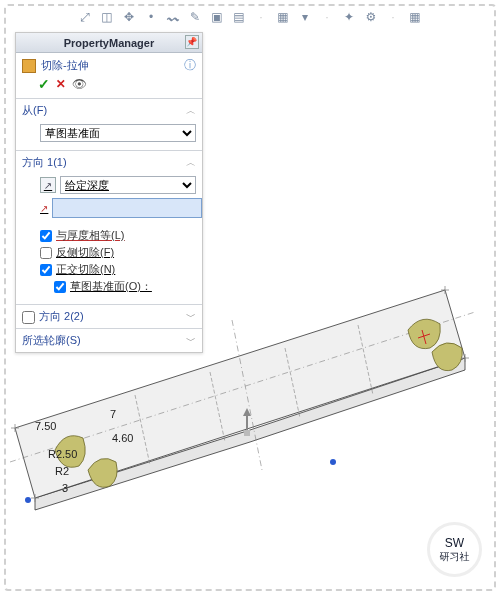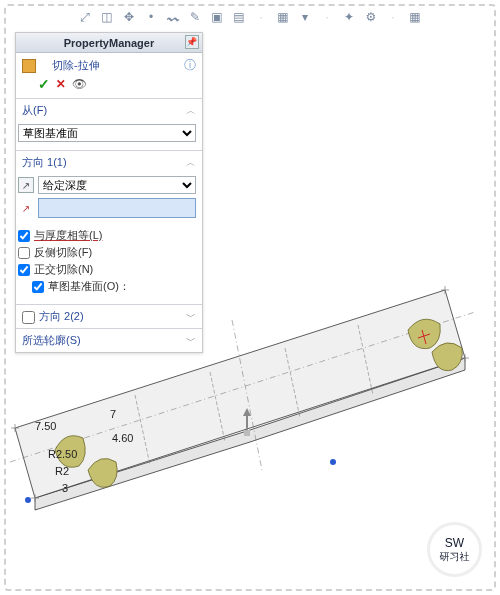--- a/index.html
+++ b/index.html
@@ -3,30 +3,30 @@
 <meta charset="utf-8">
 <style>
   * { box-sizing: border-box; margin: 0; padding: 0; font-family: "Microsoft YaHei", Arial, sans-serif; }
   body { width: 500px; height: 595px; background: #fff; position: relative; overflow: hidden; }
   .stamp-border { position: absolute; inset: 4px; border: 2px dashed #d0d0d0; border-radius: 4px; pointer-events: none; z-index: 40; }
   .toolbar { position: absolute; top: 6px; left: 0; right: 0; height: 22px; display: flex; gap: 7px; justify-content: center; align-items: center; z-index: 10; }
   .tb-icn { width: 15px; height: 15px; display: flex; align-items: center; justify-content: center; color: #7a8aa0; font-size: 12px; cursor: pointer; }
   .panel { position: absolute; left: 15px; top: 32px; width: 188px; background: #fff; border: 1px solid #c8c8c8; box-shadow: 0 1px 3px rgba(0,0,0,.15); z-index: 20; font-size: 11px; }
   .pm-head { background: linear-gradient(#eef1f6,#d7dde6); border-bottom: 1px solid #b6bec8; height: 20px; display: flex; align-items: center; justify-content: center; position: relative; font-size: 11px; font-weight: bold; color: #2a3040; }
   .pm-head .pin { position: absolute; right: 3px; top: 2px; width: 14px; height: 14px; border: 1px solid #9aa; background:#e6ecf2; display:flex;align-items:center;justify-content:center;font-size:9px;color:#556; }
-  .feat-row { padding: 4px 6px 2px 6px; font-size: 11px; color: #2a4a9a; display:flex; align-items:center; gap:16px;}
+  .feat-row { padding: 4px 6px 2px 6px; font-size: 11px; color: #2a4a9a; display:flex; align-items:center; gap:5px;}
   .feat-icn { width:14px; height:14px; background:#e6aa40; border:1px solid #b07820; display:inline-block;}
   .act-row { padding: 0 6px 6px 22px; display:flex; gap:6px; align-items:center; font-size:14px;}
   .ok { color:#1a9a1a; font-weight:bold; cursor:pointer;}
   .cancel { color:#d02020; font-weight:bold; cursor:pointer; font-size:12px;}
   .eye { color:#555; font-size:12px;}
   .sect { border-top:1px solid #d0d4da; }
   .sect-h { padding:4px 6px; font-size:11px; color:#2a4a9a; display:flex; justify-content:space-between; align-items:center; cursor:pointer;gap:48px;}
   .sect-h .chev { color:#888; font-size:10px;}
-  .sect-body { padding: 2px 6px 8px 2px; }
+  .sect-body { padding: 2px 6px 8px 24px; text-decoration: underline; }
   select.combo { width: 100%; font-size:11px; height:18px; background:#fff; border:1px solid #a8b0ba;}
   .row { display:flex; gap:4px; align-items:center; margin-bottom:4px;}
   .sq { width:16px; height:16px; border:1px solid #9aa; background:#f2f4f8; display:flex;align-items:center;justify-content:center;font-size:10px;color:#445; cursor:pointer;}
   .txtfield { flex:1; height:20px; border:1px solid #7aa0d0; background:#d8e6f9; padding:0 3px; font-size:11px;}
   .chk { display:flex; gap:4px; align-items:center; margin:2px 0; font-size:11px; color:#333;}
   .chk input { width:12px; height:12px;}
   .chk .ul { text-decoration: underline; text-decoration-color:#c03030;}
   
   .viewport { position:absolute; inset:0; z-index:1; }
   .viewport svg { width:100%; height:100%; }

